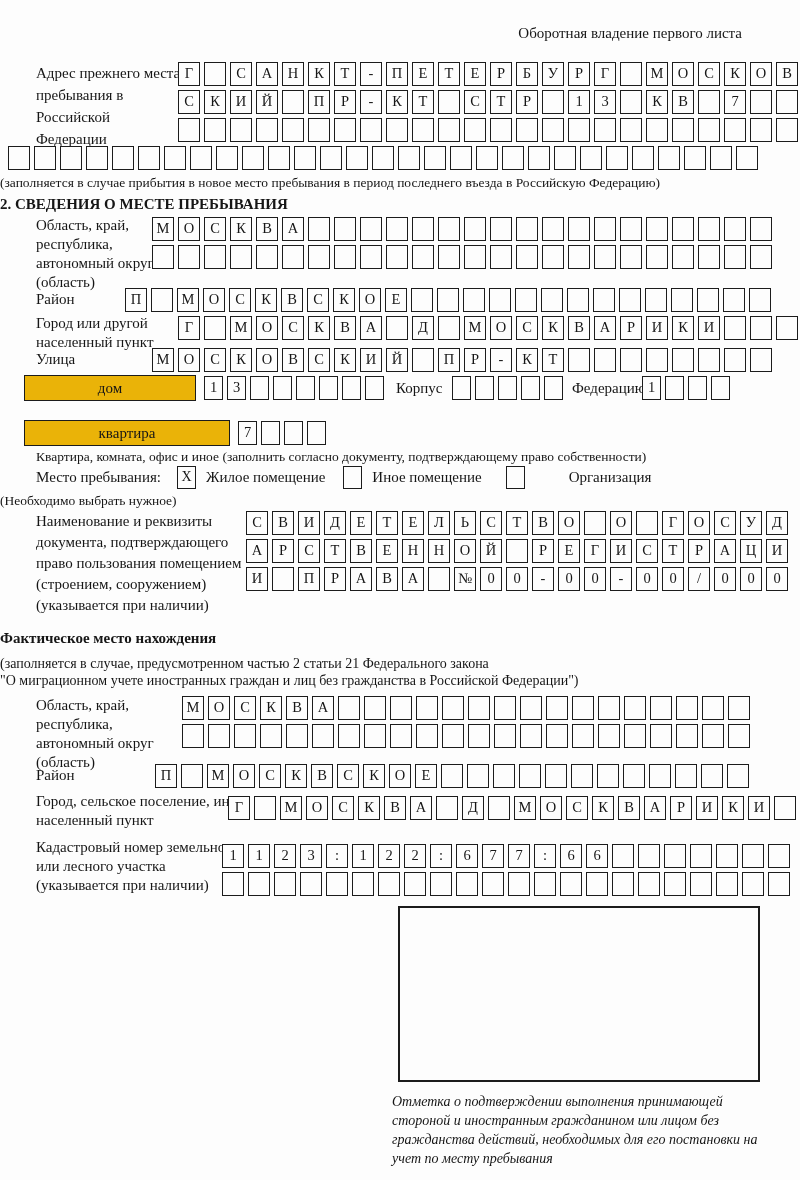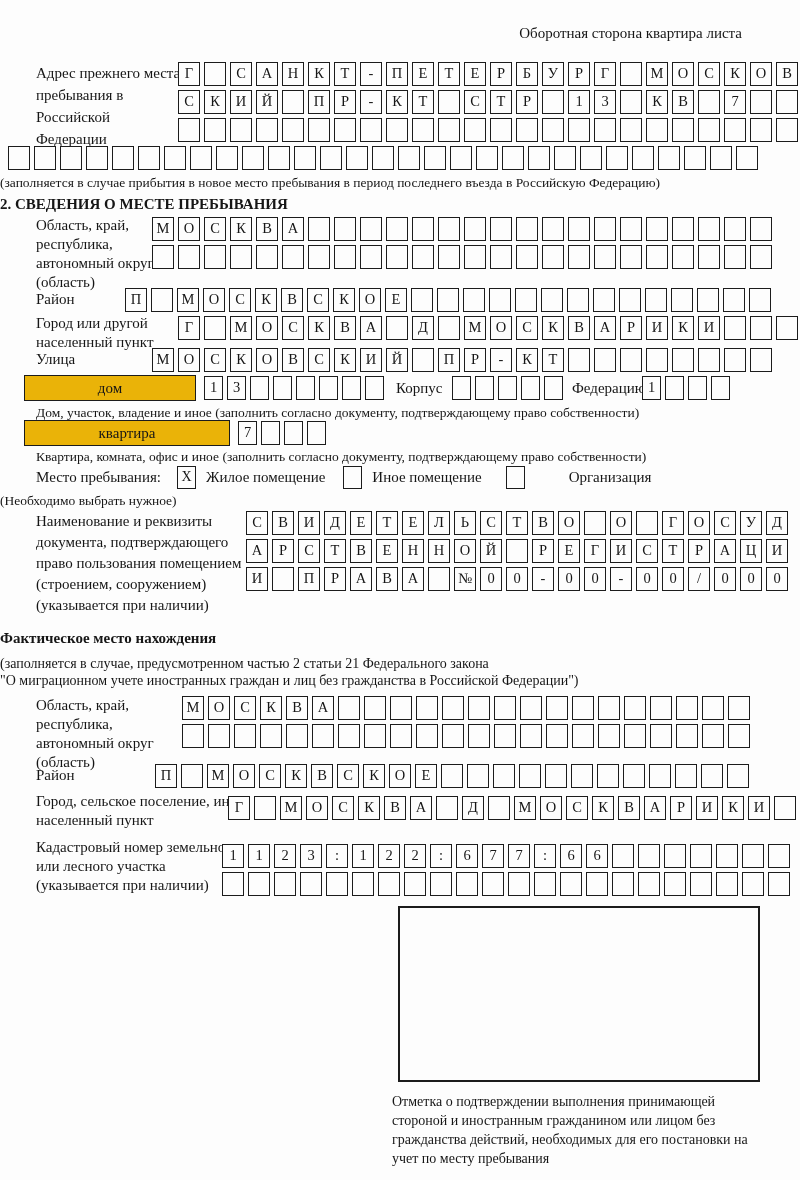--- a/index.html
+++ b/index.html
@@ -39,21 +39,21 @@
     background:#fdfdfd;
   }
   .mesto-row{display:flex;align-items:center;font-size:15px;}
   .stampbox{border:2px solid #1c1c1c;background:#fdfdfd;box-sizing:border-box;}
 </style>
 </head>
 <body>
 
 <div class="page">
 
-  <div class="abs lbl" style="top:24px;right:58px;">Оборотная сторона квартира листа</div>
+  <div class="abs lbl" style="top:24px;right:58px;">Оборотная владение первого листа</div>
 
   <div class="abs lbl" style="left:36px;top:62px;width:146px;line-height:22px;">Адрес прежнего места пребывания в Российской Федерации</div>
   <div class="abs cells" style="left:178px;top:62px;">
       <span class="cell">Г</span>
       <span class="cell"></span>
       <span class="cell">С</span>
       <span class="cell">А</span>
       <span class="cell">Н</span>
       <span class="cell">К</span>
       <span class="cell">Т</span>
@@ -320,21 +320,20 @@
       <span class="cell"></span>
       <span class="cell"></span>
     </div>
   <div class="abs lbl" style="left:572px;top:379px;">Федерацию</div>
   <div class="abs cells cells-sm" style="left:642px;top:376px;">
       <span class="cell">1</span>
       <span class="cell"></span>
       <span class="cell"></span>
       <span class="cell"></span>
     </div>
-  <div class="abs note" style="left:36px;top:404px;width:740px;">Дом, участок, владение и иное (заполнить согласно документу, подтверждающему право собственности)</div>
 
   <div class="abs widebox" style="left:24px;top:420px;width:206px;">квартира</div>
   <div class="abs cells cells-sm" style="left:238px;top:421px;">
       <span class="cell">7</span>
       <span class="cell"></span>
       <span class="cell"></span>
       <span class="cell"></span>
     </div>
   <div class="abs note" style="left:36px;top:448px;width:740px;">Квартира, комната, офис и иное (заполнить согласно документу, подтверждающему право собственности)</div>
 
@@ -571,15 +570,15 @@
       <span class="cell"></span>
       <span class="cell"></span>
       <span class="cell"></span>
       <span class="cell"></span>
       <span class="cell"></span>
       <span class="cell"></span>
       <span class="cell"></span>
     </div>
 
   <div class="abs stampbox" style="left:398px;top:906px;width:362px;height:176px;"></div>
-  <div class="abs note center" style="left:392px;top:1092px;width:378px;font-size:14px;line-height:19px;">Отметка о подтверждении выполнения принимающей стороной и иностранным гражданином или лицом без гражданства действий, необходимых для его постановки на учет по месту пребывания</div>
+  <div class="abs note center" style="left:392px;top:1092px;width:378px;font-size:14px;line-height:19px;font-style:italic;">Отметка о подтверждении выполнения принимающей стороной и иностранным гражданином или лицом без гражданства действий, необходимых для его постановки на учет по месту пребывания</div>
 
 </div>
 
 </body></html>

